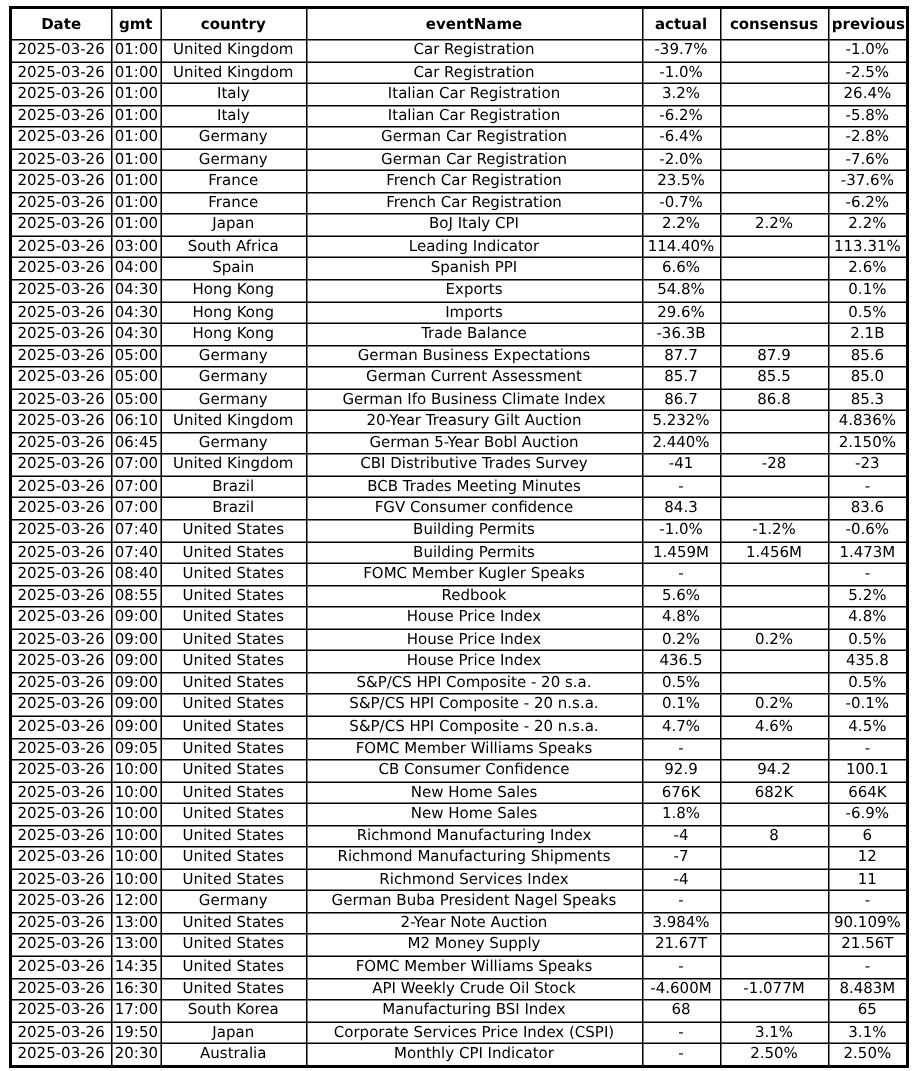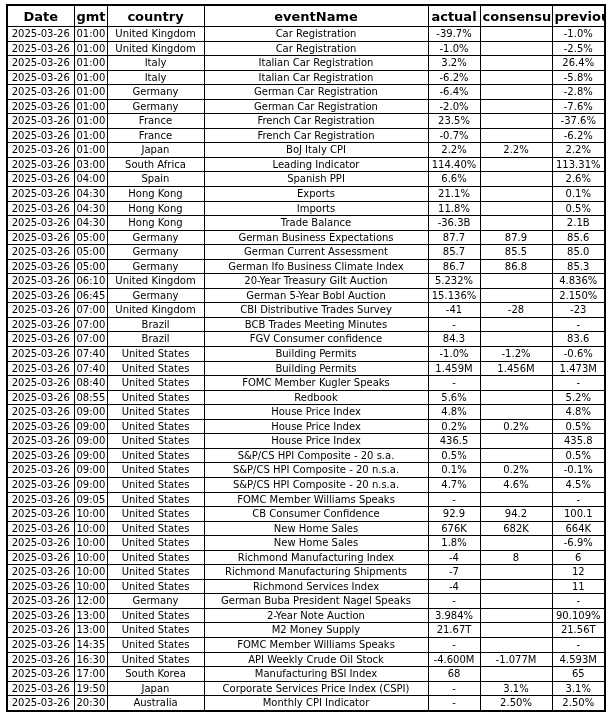--- a/index.html
+++ b/index.html
@@ -18,21 +18,21 @@
   }
   table.calendar {
     border-collapse: collapse;
     table-layout: fixed;
     width: 598px;
     border: 2px solid #000000;
     background: #ffffff;
   }
   table.calendar th {
     border: 1px solid #000000;
-    font-size: 13px;
+    font-size: 10px;
     font-weight: bold;
     height: 20px;
     padding: 0 2px;
     text-align: center;
     white-space: nowrap;
     overflow: hidden;
     margin-top: 32px;
   }
   table.calendar td {
     border: 1px solid #000000;
@@ -175,30 +175,30 @@
           <td>Spanish PPI</td>
           <td>6.6%</td>
           <td></td>
           <td>2.6%</td>
         </tr>
         <tr>
           <td>2025-03-26</td>
           <td>04:30</td>
           <td>Hong Kong</td>
           <td>Exports</td>
-          <td>21.1%</td>
+          <td>54.8%</td>
           <td></td>
           <td>0.1%</td>
         </tr>
         <tr>
           <td>2025-03-26</td>
           <td>04:30</td>
           <td>Hong Kong</td>
           <td>Imports</td>
-          <td>11.8%</td>
+          <td>29.6%</td>
           <td></td>
           <td>0.5%</td>
         </tr>
         <tr>
           <td>2025-03-26</td>
           <td>04:30</td>
           <td>Hong Kong</td>
           <td>Trade Balance</td>
           <td>-36.3B</td>
           <td></td>
@@ -238,21 +238,21 @@
           <td>20-Year Treasury Gilt Auction</td>
           <td>5.232%</td>
           <td></td>
           <td>4.836%</td>
         </tr>
         <tr>
           <td>2025-03-26</td>
           <td>06:45</td>
           <td>Germany</td>
           <td>German 5-Year Bobl Auction</td>
-          <td>15.136%</td>
+          <td>2.440%</td>
           <td></td>
           <td>2.150%</td>
         </tr>
         <tr>
           <td>2025-03-26</td>
           <td>07:00</td>
           <td>United Kingdom</td>
           <td>CBI Distributive Trades Survey</td>
           <td>-41</td>
           <td>-28</td>
@@ -465,21 +465,21 @@
           <td></td>
           <td>-</td>
         </tr>
         <tr>
           <td>2025-03-26</td>
           <td>16:30</td>
           <td>United States</td>
           <td>API Weekly Crude Oil Stock</td>
           <td>-4.600M</td>
           <td>-1.077M</td>
-          <td>4.593M</td>
+          <td>8.483M</td>
         </tr>
         <tr>
           <td>2025-03-26</td>
           <td>17:00</td>
           <td>South Korea</td>
           <td>Manufacturing BSI Index</td>
           <td>68</td>
           <td></td>
           <td>65</td>
         </tr>

